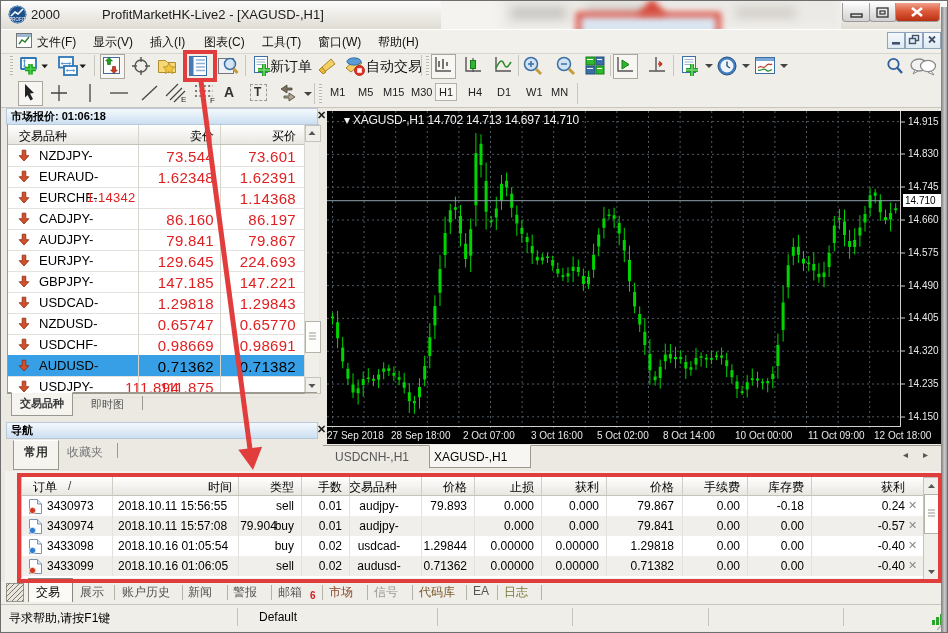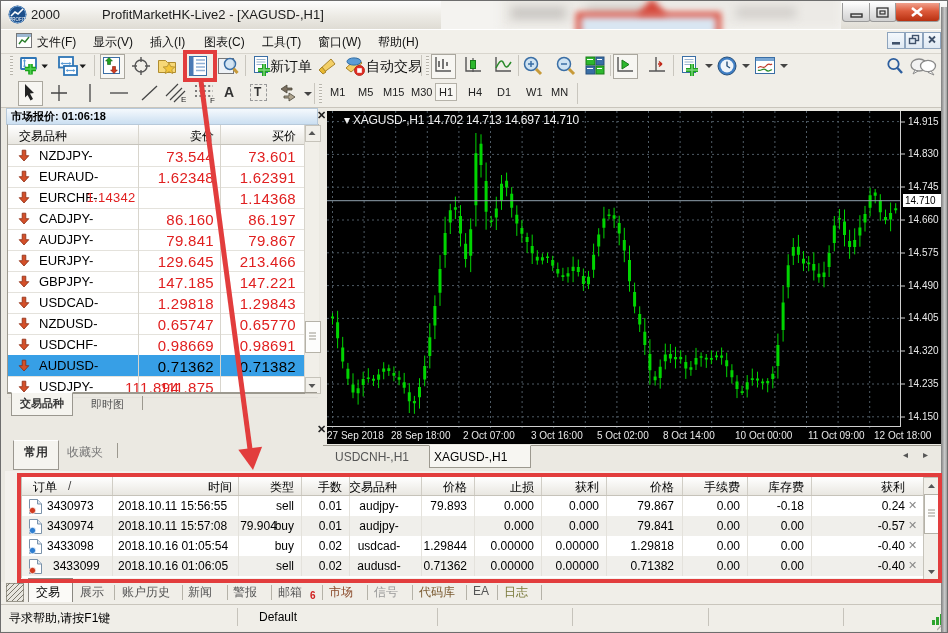--- a/index.html
+++ b/index.html
@@ -363,21 +363,21 @@
    <span class="mwr" style="left:31px;color:#000;">AUDJPY-</span>
    <span class="mwr red" style="left:0;width:206px;text-align:right;font-size:15px;letter-spacing:0.3px;">79.841</span>
    <span class="mwr red" style="left:0;width:288px;text-align:right;font-size:15px;letter-spacing:0.3px;">79.867</span>
   </div>
   <div class="mwrow" style="top:125px;">
    <svg class="abs" style="left:10px;top:4px" width="13" height="13" viewBox="0 0 13 13">
             <path d="M7.8 1.2v5.5h3L6 12 1.2 6.7h3V1.2z" fill="#d4502a" stroke="#8a2a10" stroke-width="0.8"></path>
           </svg>
    <span class="mwr" style="left:31px;color:#000;">EURJPY-</span>
    <span class="mwr red" style="left:0;width:206px;text-align:right;font-size:15px;letter-spacing:0.3px;">129.645</span>
-   <span class="mwr red" style="left:0;width:288px;text-align:right;font-size:15px;letter-spacing:0.3px;">213.466</span>
+   <span class="mwr red" style="left:0;width:288px;text-align:right;font-size:15px;letter-spacing:0.3px;">224.693</span>
   </div>
   <div class="mwrow" style="top:146px;">
    <svg class="abs" style="left:10px;top:4px" width="13" height="13" viewBox="0 0 13 13">
             <path d="M7.8 1.2v5.5h3L6 12 1.2 6.7h3V1.2z" fill="#d4502a" stroke="#8a2a10" stroke-width="0.8"></path>
           </svg>
    <span class="mwr" style="left:31px;color:#000;">GBPJPY-</span>
    <span class="mwr red" style="left:0;width:206px;text-align:right;font-size:15px;letter-spacing:0.3px;">147.185</span>
    <span class="mwr red" style="left:0;width:288px;text-align:right;font-size:15px;letter-spacing:0.3px;">147.221</span>
   </div>
   <div class="mwrow" style="top:167px;">
@@ -435,20 +435,21 @@
   </div>
  </div>
  <div class="abs" style="left:1px;top:284px;width:310px;height:22px;border-top:1px solid #9c998f">
   <div class="btab on" style="left:4px;top:0px;padding:3px 8px 4px;margin-top:-1px">交易品种</div>
   <span class="btab" style="left:84px;top:4px;color:#555">即时图</span>
   <div class="abs" style="left:135px;top:3px;width:1px;height:14px;background:#9c998f"></div>
  </div>
 </div>
 
 <div class="abs" id="nav">
+ <div class="panel-cap" style="left:0;top:0;width:306px">导航</div>
  <span class="abs" style="left:311px;top:1px;font-size:11px;font-weight:bold;color:#222">✕</span>
  <div class="abs" style="left:1px;top:17px;width:310px;height:31px;">
   <div class="btab on" style="left:6px;top:1px;padding:3px 10px 8px;font-size:12px">常用</div>
   <span class="btab" style="left:60px;top:5px;color:#777;font-size:12px">收藏夹</span>
   <div class="abs" style="left:110px;top:4px;width:1px;height:15px;background:#9c998f"></div>
  </div>
 </div>
 
 <div class="abs" id="chartblack">
  <svg id="chartsvg" width="615" height="333">
@@ -615,21 +616,21 @@
    <span class="abs" style="left:0;top:3px;width:883px;text-align:right">-0.40</span>
    <span class="abs" style="left:322px;top:3px;width:70px;text-align:center">usdcad-</span>
    <span class="abs" style="left:886px;top:3px;color:#888;font-size:11px">✕</span>
   </div>
   <div class="abs" style="left:0;top:79px;width:904px;height:20px;background:#f0efeb;font-size:12px;color:#000">
    <svg class="abs" style="left:6px;top:2px" width="15" height="17" viewBox="0 0 15 17">
             <path d="M1.5 1.5h8L13.5 6v9.5h-12z" fill="#fff" stroke="#7a92aa"></path>
             <path d="M9.5 1.5V6h4" fill="#dce6f0" stroke="#7a92aa"></path>
             <circle cx="4.5" cy="12.5" r="3.2" fill="#d03a1f" stroke="#fff" stroke-width="0.8"></circle>
           </svg>
-   <span class="abs" style="left:31px;top:3px">3433099</span>
+   <span class="abs" style="left:25px;top:3px">3433099</span>
    <span class="abs" style="left:96px;top:3px">2018.10.16 01:06:05</span>
    <span class="abs" style="left:0;top:3px;width:272px;text-align:right">sell</span>
    <span class="abs" style="left:0;top:3px;width:320px;text-align:right">0.02</span>
    <span class="abs" style="left:0;top:3px;width:445px;text-align:right">0.71362</span>
    <span class="abs" style="left:0;top:3px;width:512px;text-align:right">0.00000</span>
    <span class="abs" style="left:0;top:3px;width:577px;text-align:right">0.00000</span>
    <span class="abs" style="left:0;top:3px;width:652px;text-align:right">0.71382</span>
    <span class="abs" style="left:0;top:3px;width:718px;text-align:right">0.00</span>
    <span class="abs" style="left:0;top:3px;width:782px;text-align:right">0.00</span>
    <span class="abs" style="left:0;top:3px;width:883px;text-align:right">-0.40</span>

